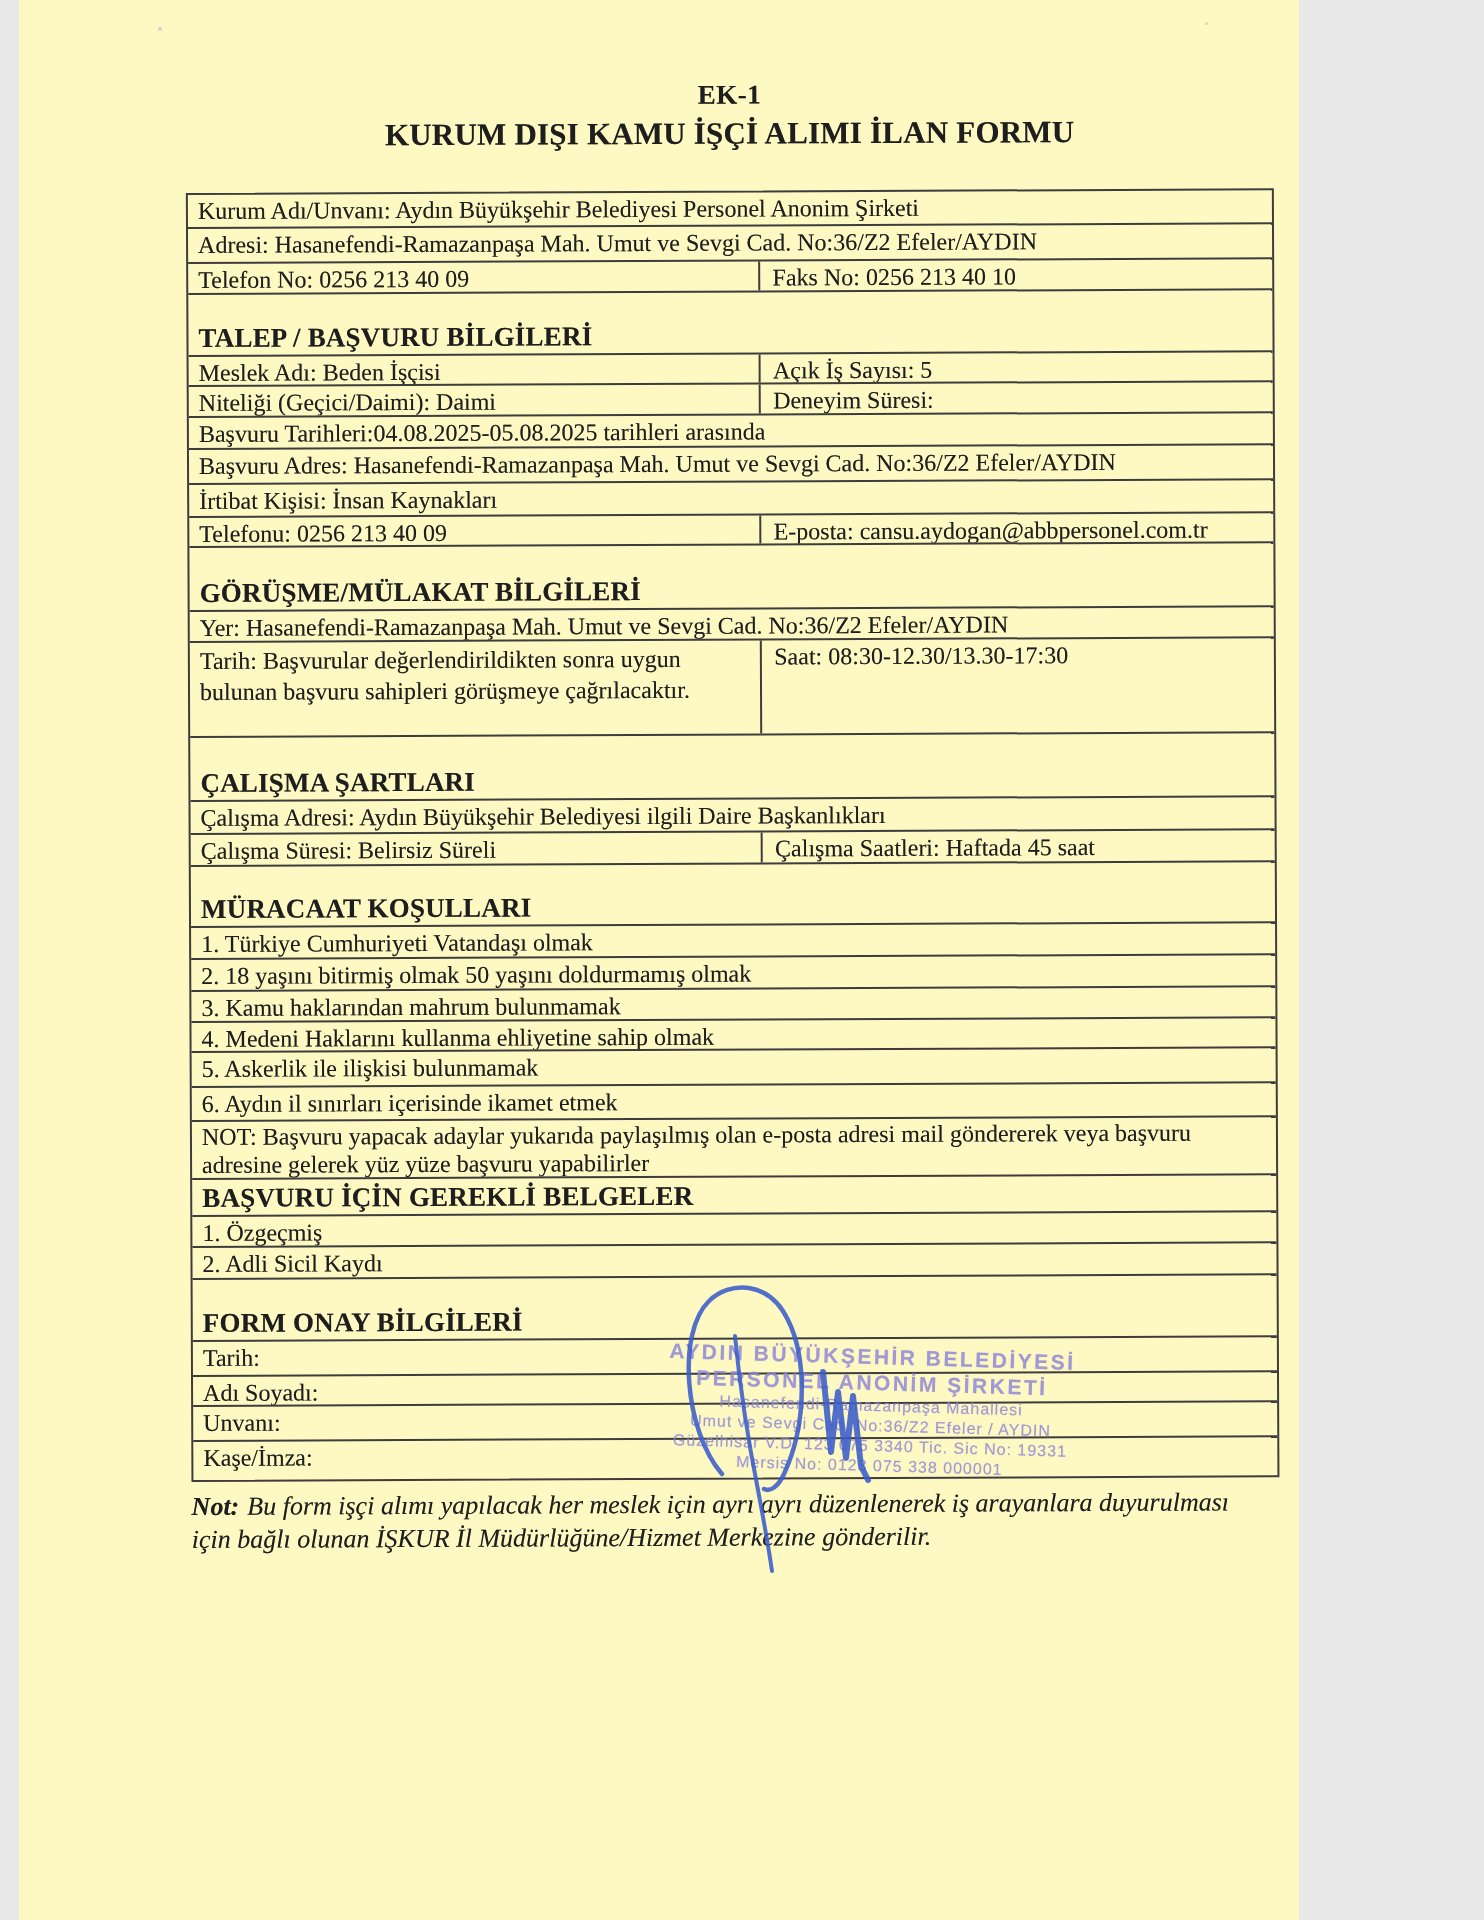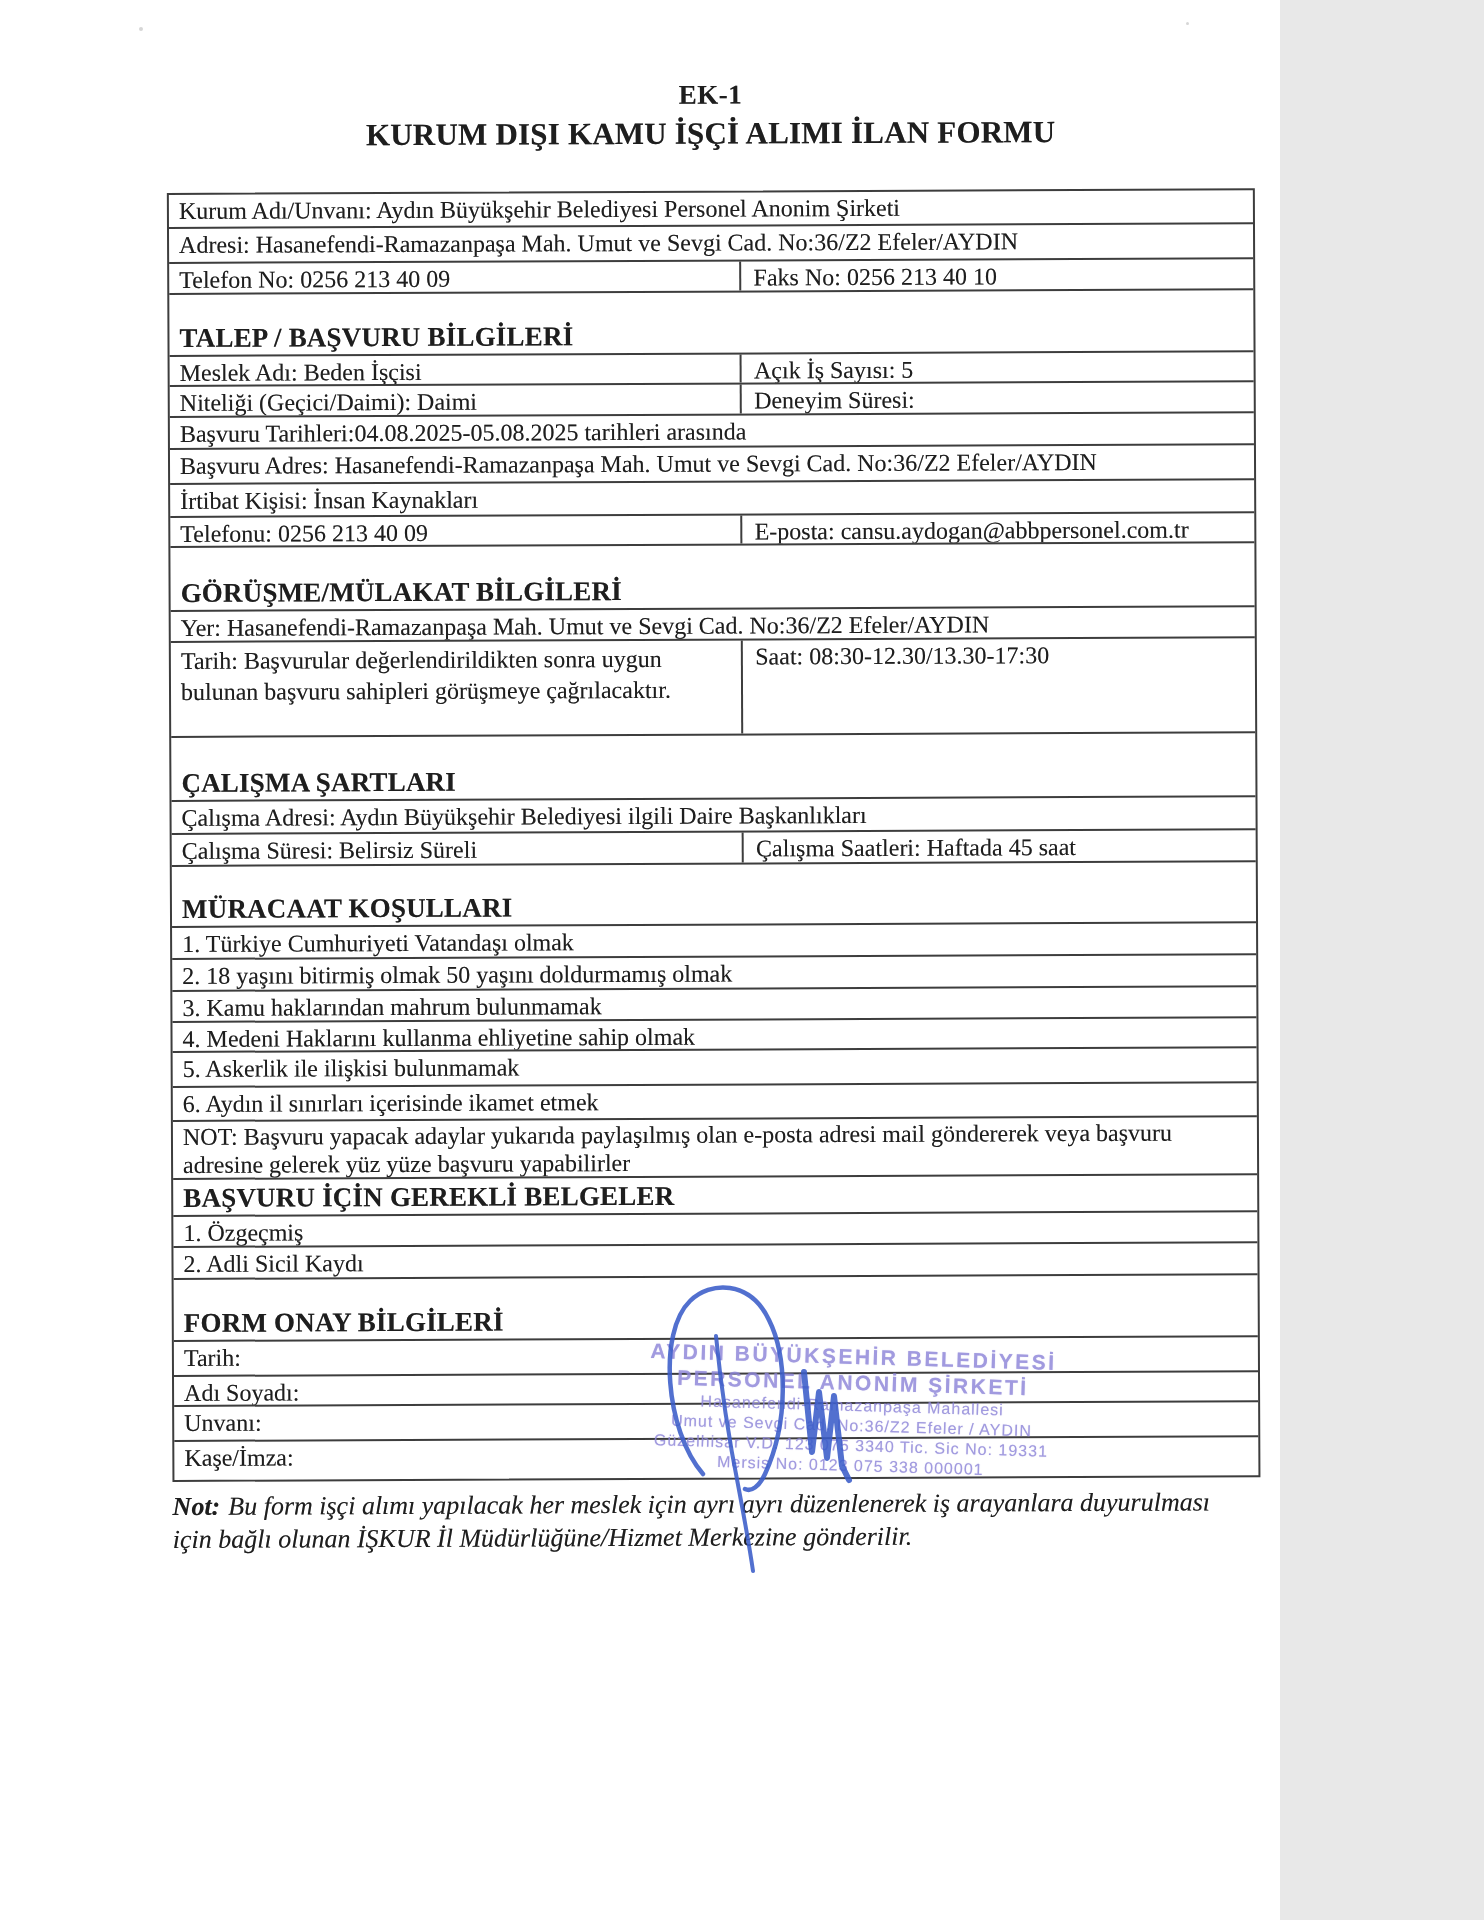--- a/index.html
+++ b/index.html
@@ -1,22 +1,23 @@
 <!DOCTYPE html>
 <html lang="tr" style="--stamp-color: #8d85d8; --sig-color: #3a5cc8;"><head>
 <meta charset="utf-8">
 <style>
   html,body{margin:0;padding:0;background:#e8e8e8;}
   .page{
     position:relative;
     width:1280px;height:1920px;
-    background:#ffffff;
+    background:#fef9c3;
     overflow:hidden;
     font-family:"Liberation Serif","DejaVu Serif",serif;
     color:#1e1e1e;
+    margin-left:19px;
   }
   .doc{
     position:absolute;left:166px;top:0;width:1088px;
     transform:rotate(-0.25deg);
     transform-origin:top left;
     text-shadow:0 0 .6px rgba(25,25,25,.45);
   }
   .title{margin-top:82px;text-align:center;font-weight:bold;font-size:27px;line-height:30px;letter-spacing:.5px;}
   .subtitle{margin-top:6px;text-align:center;font-weight:bold;font-size:31px;line-height:36px;letter-spacing:.2px;}
   .form-table{

